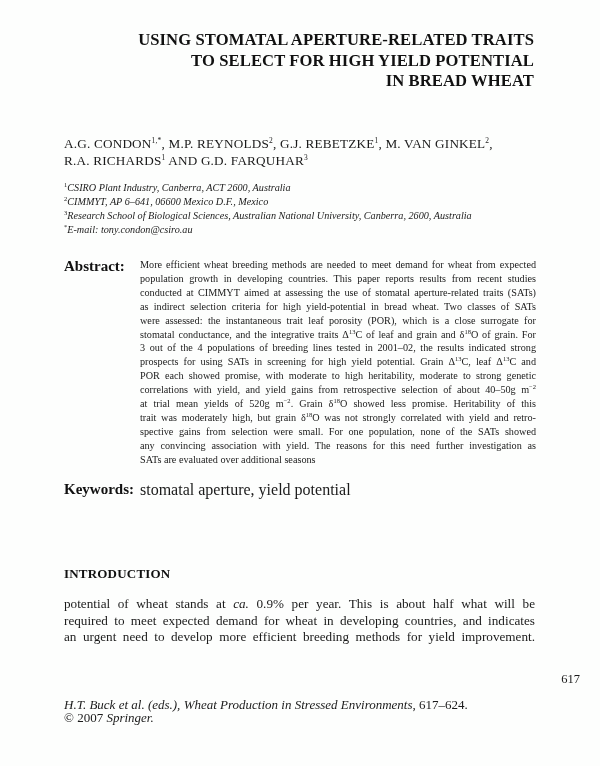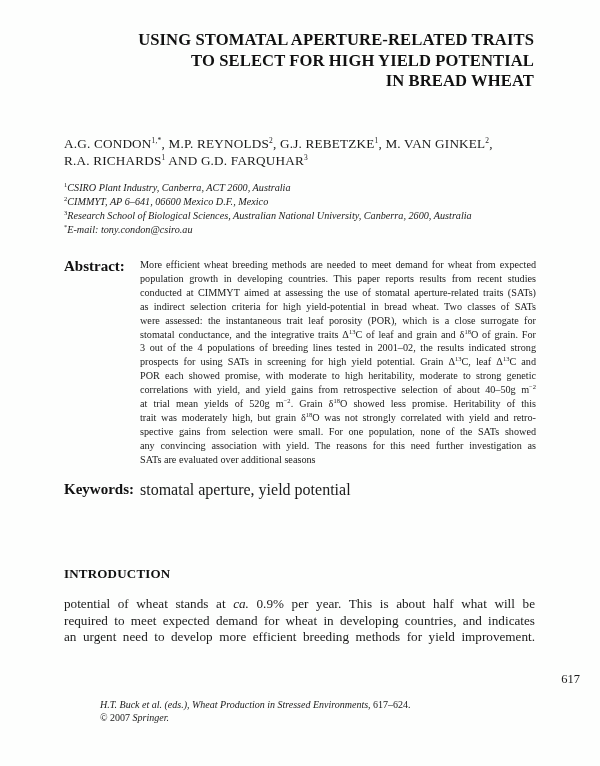--- a/index.html
+++ b/index.html
@@ -54,21 +54,21 @@
       position: absolute; left: 64px; top: 596px; width: 471px;
       font-size: 13.2px; line-height: 16.5px; color: #1a1a1a;
     }
     .intro-body div { white-space: nowrap; text-align: justify; text-align-last: justify; }
     .page-number {
       position: absolute; left: 0; width: 540px; top: 672px; text-align: right;
       font-size: 12.5px; color: #1a1a1a; margin-left: 40px;
     }
     .footer {
       position: absolute; left: 64px; top: 698px;
-      font-size: 10px; line-height: 13px; color: #1a1a1a; margin-left: 36px;
+      font-size: 13px; line-height: 13px; color: #1a1a1a;
     }
     .footer div { white-space: nowrap; }
     i { font-style: italic; }
   </style>
 </head>
 <body>
 
 <div class="page">
 
   <div class="title">

